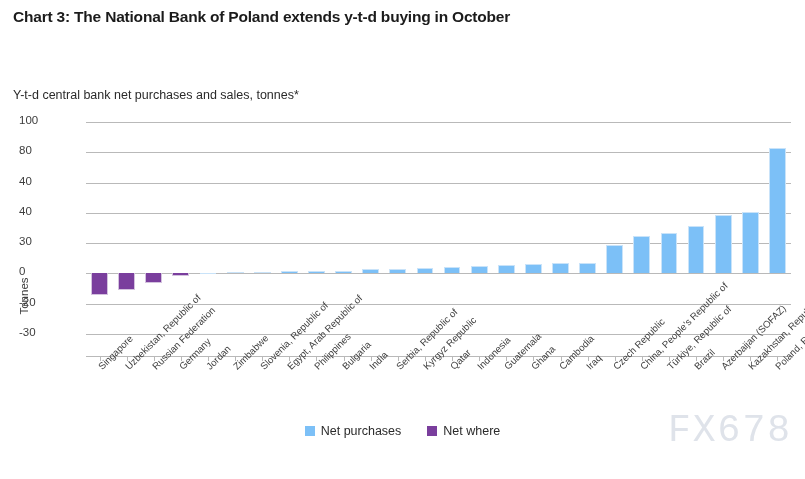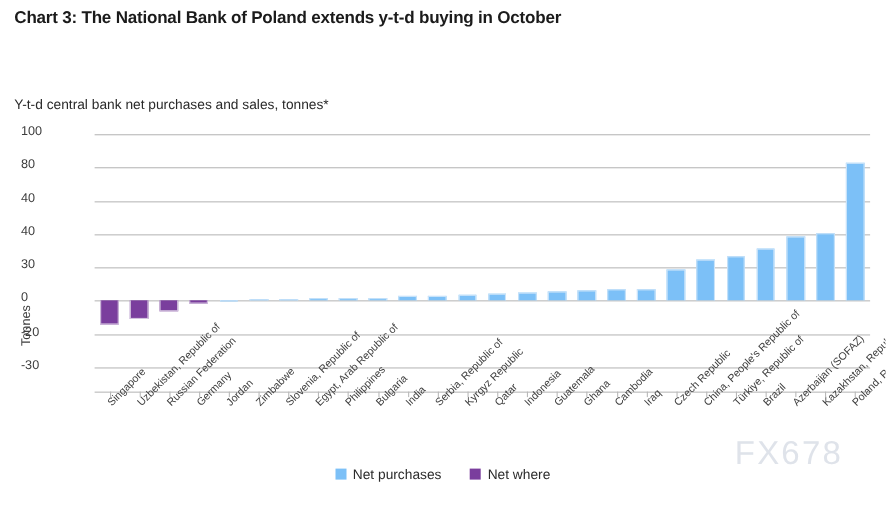--- a/index.html
+++ b/index.html
@@ -185,25 +185,25 @@
     font-size: 12.5px;
     font-weight: bold;
     color: #1b1b1b;
     white-space: nowrap;
   }
 
   
   #watermark {
     position: absolute;
     left: 668px;
-    top: 396px;
-    font-size: 30px;
+    top: 409px;
+    font-size: 38px;
     letter-spacing: 2px;
     color: #dfe3ea;
-    font-family: Liberation Sans, sans-serif;
+    font-family: Liberation Mono, monospace;
     user-select: none;
   }
 </style>
 </head>
 <body>
 
 <div id="page">
 
   <div class="chart-title">Chart 3: The National Bank of Poland extends y-t-d buying in October</div>
   <div class="chart-subtitle">Y-t-d central bank net purchases and sales, tonnes*</div>

